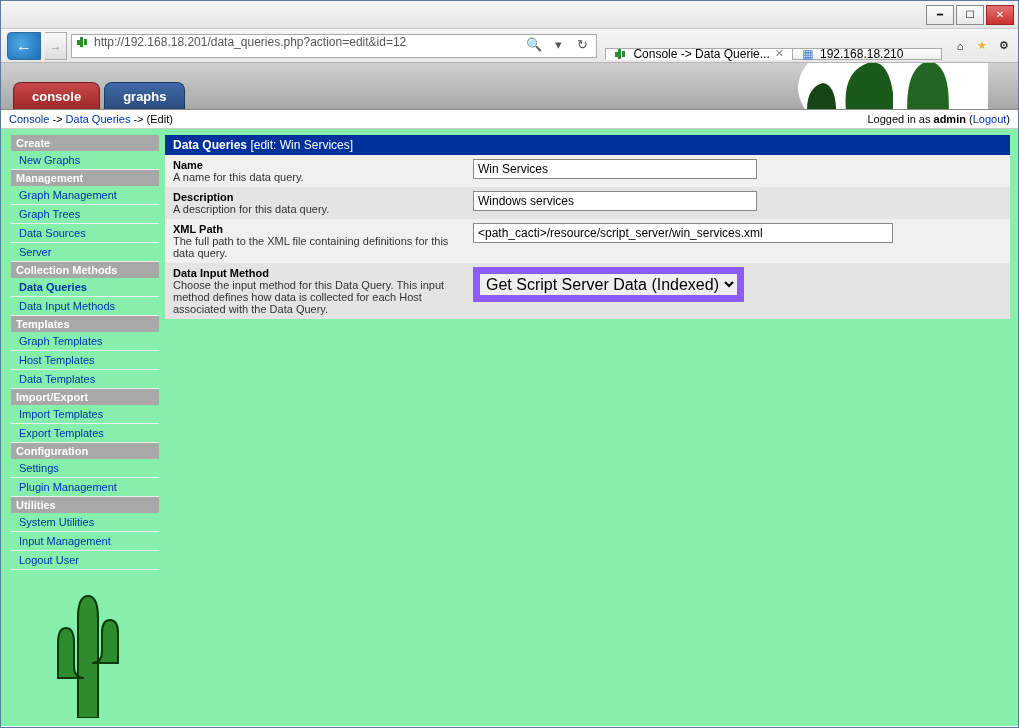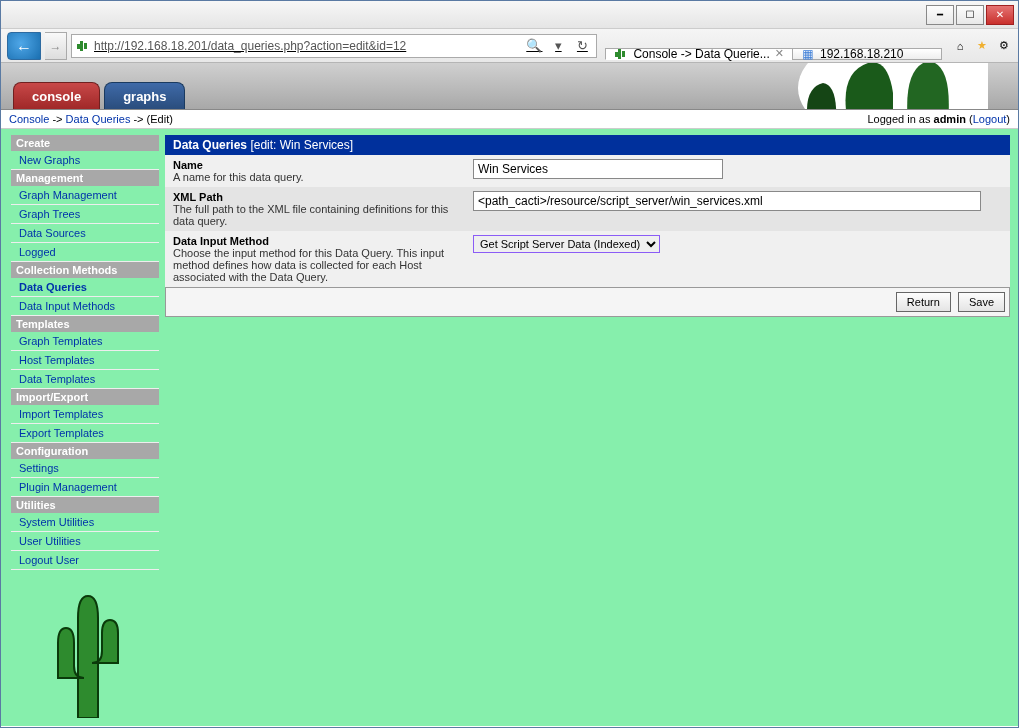--- a/index.html
+++ b/index.html
@@ -9,21 +9,21 @@
 .window { width: 1019px; height: 728px; border: 1px solid #5a7aa3; background: #fff; display: flex; flex-direction: column; }
 .titlebar { height: 28px; background: linear-gradient(#f7f7f7, #e5e5e5); border-bottom: 1px solid #ccc; display: flex; justify-content: flex-end; align-items: center; padding-right: 4px; }
 .win-btns { display: flex; gap: 2px; }
 .win-btn { width: 28px; height: 20px; border: 1px solid #888; background: linear-gradient(#fdfdfd,#e8e8e8); display: flex; align-items: center; justify-content: center; font-size: 10px; cursor: pointer; }
 .win-btn.close { background: linear-gradient(#e57373,#c9302c); color: #fff; border-color: #a02020; }
 
 
 .toolbar { height: 34px; background: linear-gradient(#f5f5f5,#e8e8e8); border-bottom: 1px solid #b5b5b5; display: flex; align-items: center; padding: 0 6px; gap: 4px; }
 .nav-back { width: 34px; height: 28px; border-radius: 4px 0 0 4px; background: radial-gradient(circle at 40% 40%, #4fa7e8, #1a6fb0); color: #fff; display:flex; align-items:center; justify-content:center; font-size:16px; cursor:pointer; border:1px solid #2d6aa0; }
 .nav-fwd { width: 22px; height: 28px; background: linear-gradient(#f9f9f9,#ddd); border:1px solid #aaa; border-left:none; display:flex; align-items:center; justify-content:center; color:#888; font-size:12px; }
-.url-wrap { flex:1; height:24px; border:1px solid #aaa; background:#fff; display:flex; align-items:center; padding:0 4px; gap:4px;text-decoration:underline; }
+.url-wrap { flex:1; height:24px; border:1px solid #aaa; background:#fff; display:flex; align-items:flex-start; padding:0 4px; gap:4px; }
 .url-icon { width:14px; height:14px; display:inline-flex; align-items:center; justify-content:center; }
 .url-input { flex:1; border:none; outline:none; font-size:12px; color:#555; }
 .url-btn { width:20px; height:20px; display:flex; align-items:center; justify-content:center; color:#555; cursor:pointer; font-size:13px; }
 .tabs-bar { display:flex; height:28px; margin-left:4px; }
 .tab { border:1px solid #aaa; background:linear-gradient(#fff,#eee); padding:0 8px; display:flex; align-items:center; gap:5px; min-width:150px; font-size:12px; cursor:pointer;margin-top:16px; }
 .tab + .tab { margin-left:-1px; }
 .tab.active { background:#fff; border-bottom-color:#fff; }
 .tab-close { color:#888; font-size:11px; }
 .tool-icons { display:flex; gap:6px; padding-left:6px; }
 .tool-icon { width:16px; height:16px; display:flex; align-items:center; justify-content:center; cursor:pointer; }
@@ -57,23 +57,23 @@
 .main { flex:1; }
 .panel-title { background:#00309c; color:#fff; font-weight:bold; padding:3px 8px; font-size:12px; }
 .panel-title .sub { font-weight:normal; }
 .form-table { width:100%; border-collapse:collapse;border-radius:15px; }
 .form-table tr { }
 .form-table td { padding:4px 8px; vertical-align:top; font-size:11px; }
 .form-table tr:nth-child(odd) td { background:#f0f0f0; }
 .form-table tr:nth-child(even) td { background:#e4e4e4; }
 .fld-label { font-weight:bold; display:block; }
 .fld-desc { color:#333; }
-.fld-input { width:250px; font-size:12px; padding:2px 4px; border:1px solid #888; }
-.fld-input.wide { width:508px; }
-.fld-select { font-size:11px; padding:1px 2px; border:1px solid #8b5cf6; }
+.fld-input { width:284px; font-size:12px; padding:2px 4px; border:1px solid #888; }
+.fld-input.wide { width:420px; }
+.fld-select { font-size:16px; padding:1px 2px; border:7px solid #8b5cf6; }
 .err-msg { color:#b00000; font-weight:bold; padding:10px 2px 10px 0; }
 .btn-row { text-align:right; padding:4px; background:#f5f5f5; border:1px solid #999; }
 .btn-row button { font-size:11px; padding:3px 10px; border:1px solid #666; background:linear-gradient(#fdfdfd,#e4e4e4); cursor:pointer; }
 .btn-row button + button { margin-left:4px; }
 
 
 .cactus-svg path { fill:#2e8b2e; }
 </style>
 </head>
 <body>
@@ -165,37 +165,37 @@
 
       <div class="content-wrap">
 
         <div class="sidebar" id="sidebar">
               <div class="side-head">Create</div>
               <a href="#" class="side-link">New Graphs</a>
               <div class="side-head">Management</div>
               <a href="#" class="side-link">Graph Management</a>
               <a href="#" class="side-link">Graph Trees</a>
               <a href="#" class="side-link">Data Sources</a>
-              <a href="#" class="side-link">Logged</a>
+              <a href="#" class="side-link">Server</a>
               <div class="side-head">Collection Methods</div>
               <a href="#" class="side-link active">Data Queries</a>
               <a href="#" class="side-link">Data Input Methods</a>
               <div class="side-head">Templates</div>
               <a href="#" class="side-link">Graph Templates</a>
               <a href="#" class="side-link">Host Templates</a>
               <a href="#" class="side-link">Data Templates</a>
               <div class="side-head">Import/Export</div>
               <a href="#" class="side-link">Import Templates</a>
               <a href="#" class="side-link">Export Templates</a>
               <div class="side-head">Configuration</div>
               <a href="#" class="side-link">Settings</a>
               <a href="#" class="side-link">Plugin Management</a>
               <div class="side-head">Utilities</div>
               <a href="#" class="side-link">System Utilities</a>
-              <a href="#" class="side-link">User Utilities</a>
+              <a href="#" class="side-link">Input Management</a>
               <a href="#" class="side-link">Logout User</a>
               <div class="cactus-logo"><svg viewBox="0 0 90 130" class="cactus-svg">
                   <path d="M38 130 L38 30 Q38 8 48 8 Q58 8 58 30 L58 130 Z" fill="#2e8b2e" stroke="#0a3a0a" stroke-width="2"></path>
                   <path d="M18 90 L18 55 Q18 40 26 40 Q34 40 34 55 L34 78 Q34 90 44 90 Z" fill="#2e8b2e" stroke="#0a3a0a" stroke-width="2"></path>
                   <path d="M78 75 L78 45 Q78 32 70 32 Q62 32 62 45 L62 63 Q62 75 52 75 Z" fill="#2e8b2e" stroke="#0a3a0a" stroke-width="2"></path>
                 </svg></div>
             </div>
 
         <div class="main">
           <div class="panel-title">
@@ -206,43 +206,46 @@
             <tbody>
                   <tr>
               <td width="300">
                 <span class="fld-label">Name</span>
                 <span class="fld-desc">A name for this data query.</span>
               </td>
               <td><input class="fld-input" value="Win Services" style=""></td>
             </tr>
             <tr>
               <td>
+                <span class="fld-label">Description</span>
+                <span class="fld-desc">A description for this data query.</span>
+              </td>
+              <td><input class="fld-input" value="Windows services" style=""></td>
+            </tr>
+            <tr>
+              <td>
                 <span class="fld-label">XML Path</span>
                 <span class="fld-desc">The full path to the XML file containing definitions for this data query.</span>
               </td>
               <td><input class="fld-input wide" value="&lt;path_cacti&gt;/resource/script_server/win_services.xml" style=""></td>
             </tr>
             <tr>
               <td>
                 <span class="fld-label">Data Input Method</span>
                 <span class="fld-desc">Choose the input method for this Data Query. This input method defines how data is collected for each Host associated with the Data Query.</span>
               </td>
               <td>
                 <select class="fld-select">
                   <option>Get Script Server Data (Indexed)</option>
                 </select>
               </td>
             </tr>
           </tbody>
               </table>
 
 
-          <div class="btn-row">
-            <button>Return</button>
-            <button>Save</button>
-          </div>
         </div>
       </div>
 
     </div>
     </div>
   </div>
 </div>
 
 </body></html>

